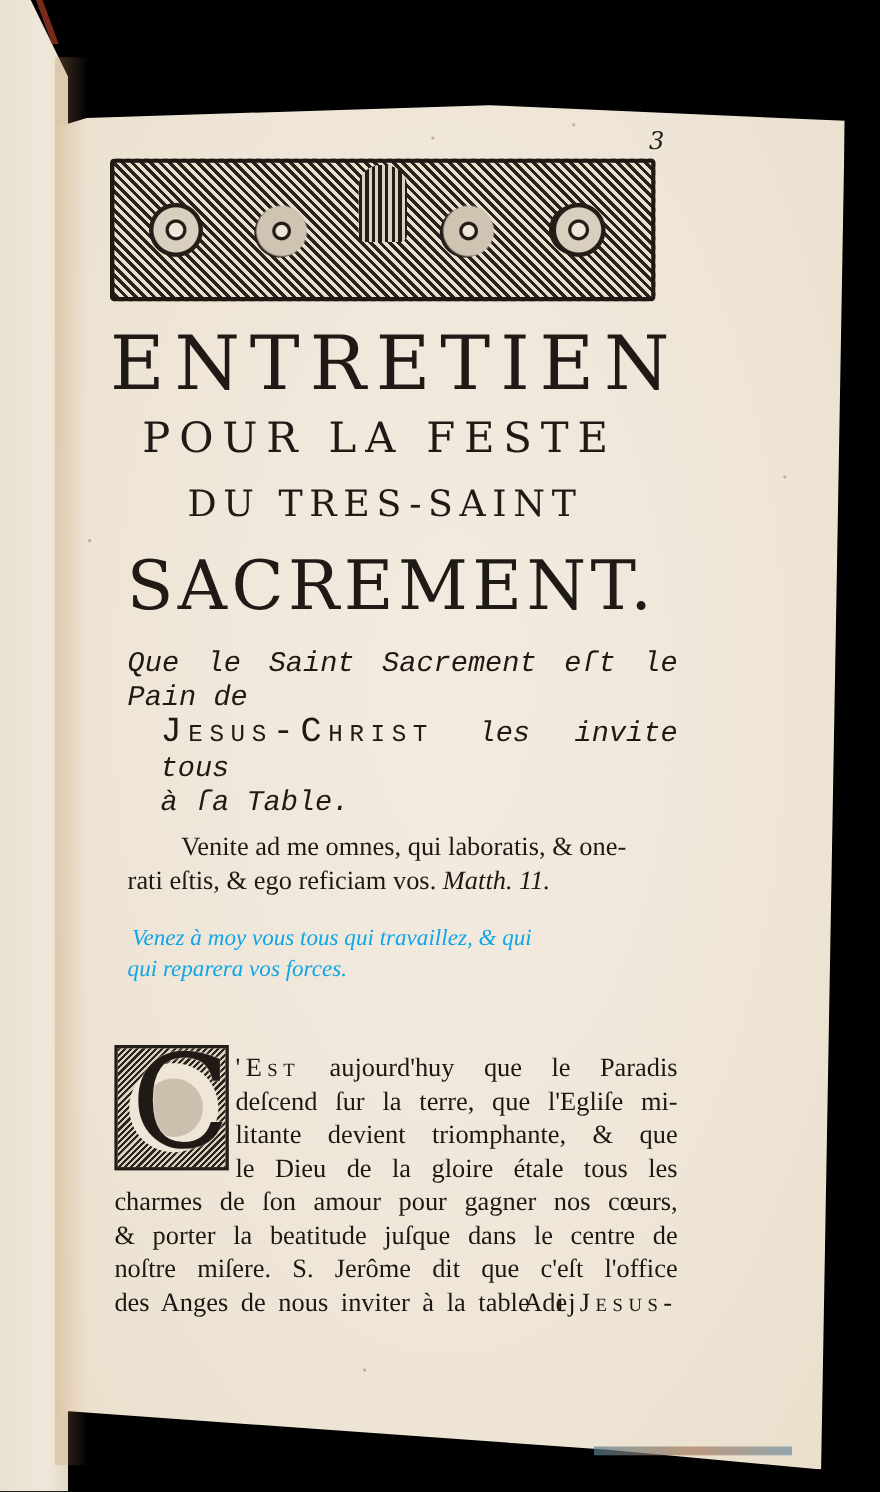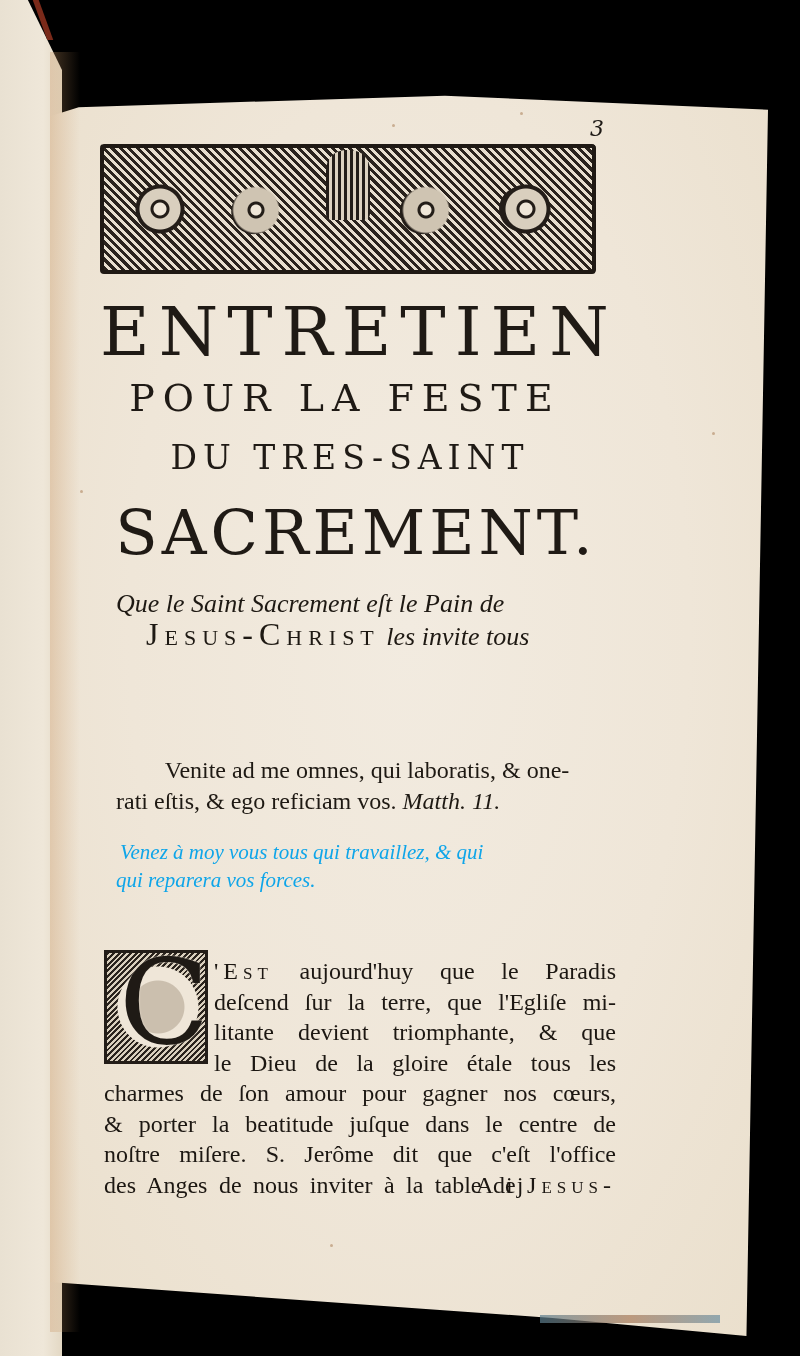--- a/index.html
+++ b/index.html
@@ -67,21 +67,21 @@
       position: absolute; left: 100px; width: 510px; text-align: center;
       color: #1f1a15; font-family: "DejaVu Serif", "Liberation Serif", serif;
       margin: 0;
     }
     .t1 { top: 292px; font-size: 68px; letter-spacing: 9px; font-weight: normal; }
     .t2 { top: 376px; font-size: 38px; letter-spacing: 8px; left: 125px; width: 440px; }
     .t3 { top: 438px; font-size: 33px; letter-spacing: 6px; left: 140px; width: 420px; }
     .t4 { top: 496px; font-size: 62px; letter-spacing: 4px; left: 102px; width: 508px; }
     .argument {
       position: absolute; left: 116px; top: 588px; width: 500px;
-      font-family: Liberation Serif, serif;
+      font-family: Liberation Mono, monospace;
       font-style: italic; font-size: 26px; line-height: 31px; color: #1e1913;
       text-align: justify;
     }
     .argument .indent { display: block; padding-left: 30px; }
     .argument .smallcaps { font-style: normal; font-variant: small-caps; letter-spacing: 6px; font-size: 32px; margin-top: 29px; }
     .quote-latin {
       position: absolute; left: 116px; top: 755px; width: 500px;
       font-family: "Liberation Serif", "DejaVu Serif", serif;
       font-size: 24px; line-height: 31px; color: #1e1913;
     }
@@ -150,20 +150,21 @@
 </div>
 
 <h1 class="title t1">ENTRETIEN</h1>
 <div class="title t2">POUR LA FESTE</div>
 <div class="title t3">DU TRES-SAINT</div>
 <div class="title t4">SACREMENT.</div>
 
 <div class="argument">
   <span>Que le Saint Sacrement eſt le Pain de</span>
   <span class="indent"><span class="smallcaps">Jesus-Christ</span><span> les invite tous</span></span>
+  <span class="indent">à ſa Table.</span>
 </div>
 
 <div class="quote-latin">
   <span class="first">Venite ad me omnes, qui laboratis, &amp; one-</span>
   <span>rati eſtis, &amp; ego reficiam vos. </span><span class="ref">Matth. 11.</span>
 </div>
 
 <div class="quote-french">
   <span class="first">Venez à moy vous tous qui travaillez, &amp; qui</span>
   <span style="display:block">qui reparera vos forces.</span>

